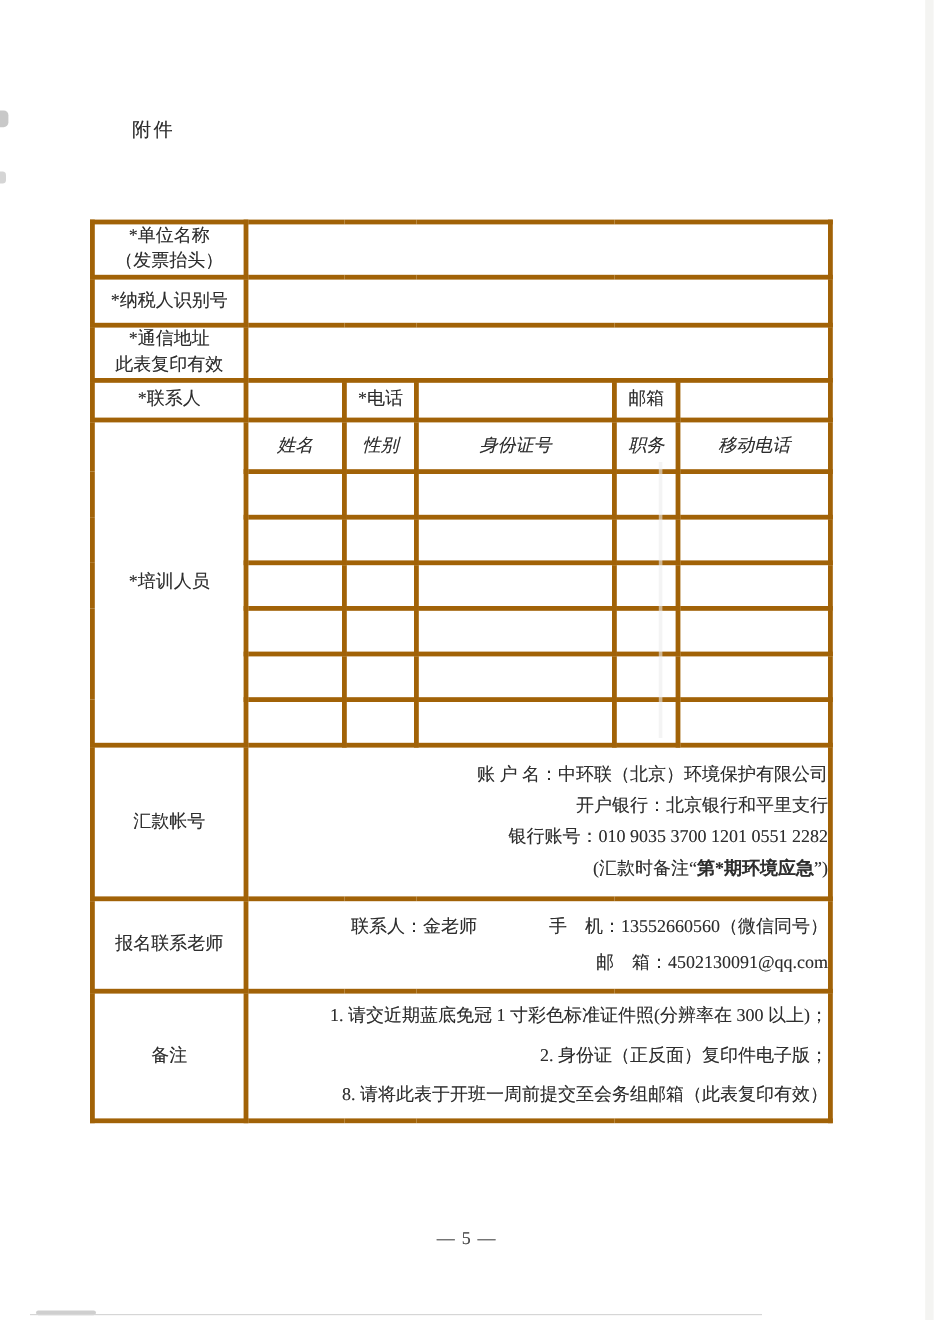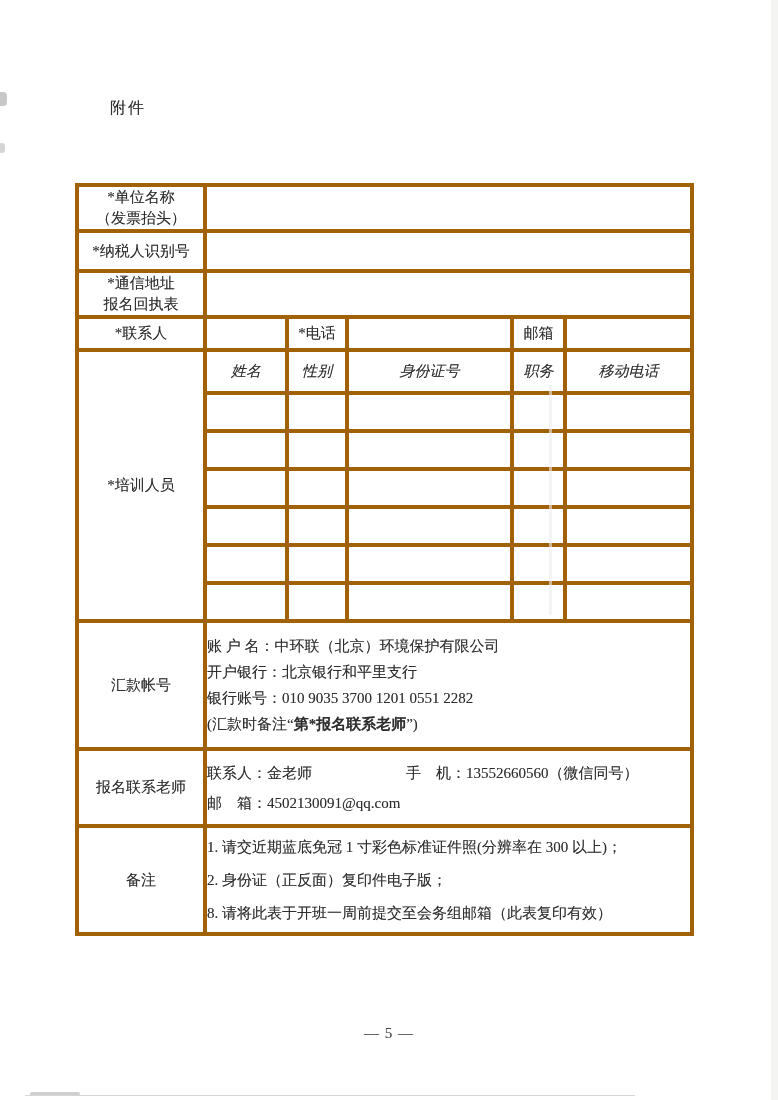--- a/index.html
+++ b/index.html
@@ -30,24 +30,24 @@
     width:615px;border-collapse:collapse;table-layout:fixed;
   }
   table.form td{
     border:4px solid #a16207;
     font-size:15px;
     padding:0;
     vertical-align:middle;
   }
   td.lbl{text-align:center;line-height:21px;}
   td.ch{text-align:center;font-style:italic;}
-  td.content{padding:6px 8px 6px 15px;line-height:26px;text-align:left;}
+  td.content{padding:6px 8px 6px 15px;line-height:26px;text-align:right;}
   td.content.teacher{line-height:30px;}
   td.content.remarks{line-height:33px;}
-  .gap{margin-left:94px;}
+  .gap{margin-left:60px;}
   .pagenum{
     position:absolute;left:0;top:1025px;width:778px;
     text-align:center;font-size:15px;color:#4a4a4a;letter-spacing:1px;
   }
   
   .edge-mark-1{position:absolute;left:0;top:92px;width:7px;height:14px;background:#9a9a9a;opacity:.55;border-radius:0 4px 4px 0;}
   .edge-mark-2{position:absolute;left:0;top:143px;width:5px;height:10px;background:#ababab;opacity:.5;border-radius:0 3px 3px 0;}
   .bottom-line{position:absolute;left:25px;top:1095px;width:610px;height:1px;background:#d6d6d6;}
   .bottom-smudge{position:absolute;left:30px;top:1092px;width:50px;height:4px;background:#a8a8a8;opacity:.55;border-radius:2px;}
   .streak{position:absolute;left:549px;top:385px;width:3px;height:230px;background:#ececec;opacity:.6;}
@@ -79,21 +79,21 @@
       </tr>
 
       <tr style="height:40px">
         <td class="lbl">*纳税人识别号</td>
         <td colspan="5"></td>
       </tr>
 
       <tr style="height:43px">
         <td class="lbl">
           <div>*通信地址</div>
-          <div>报名回执表</div>
+          <div>此表复印有效</div>
         </td>
         <td colspan="5"></td>
       </tr>
 
       <tr style="height:33px">
         <td class="lbl">*联系人</td>
         <td></td>
         <td class="lbl">*电话</td>
         <td></td>
         <td class="lbl">邮箱</td>
@@ -150,21 +150,21 @@
           <td></td>
           <td></td>
       </tr>
 
       <tr style="height:128px">
         <td class="lbl">汇款帐号</td>
         <td colspan="5" class="content">
           <div>账 户 名：中环联（北京）环境保护有限公司</div>
           <div>开户银行：北京银行和平里支行</div>
           <div>银行账号：010 9035 3700 1201 0551 2282</div>
-          <div><span>(汇款时备注“</span><b>第*报名联系老师</b><span>”)</span></div>
+          <div><span>(汇款时备注“</span><b>第*期环境应急</b><span>”)</span></div>
         </td>
       </tr>
 
       <tr style="height:77px">
         <td class="lbl">报名联系老师</td>
         <td colspan="5" class="content teacher">
           <div>
             <span>联系人：</span><span>金老师</span><span class="gap">手　机：</span><span>13552660560（微信同号）</span>
           </div>
           <div>

